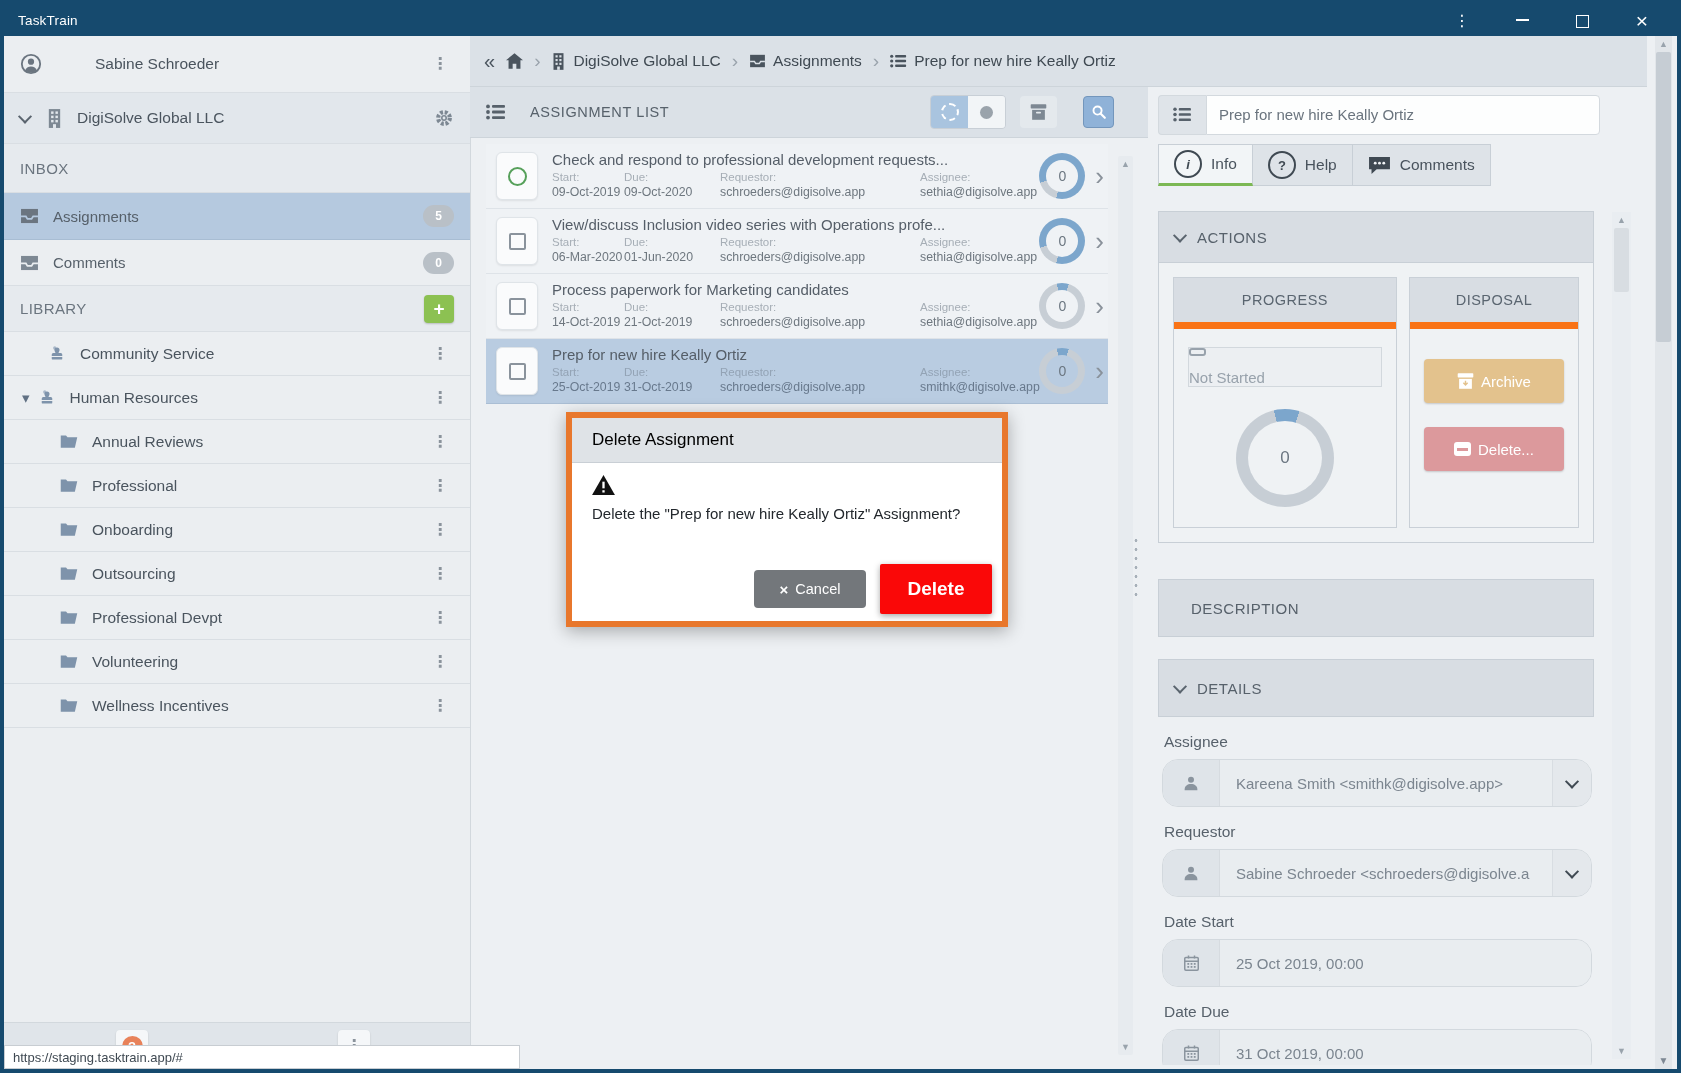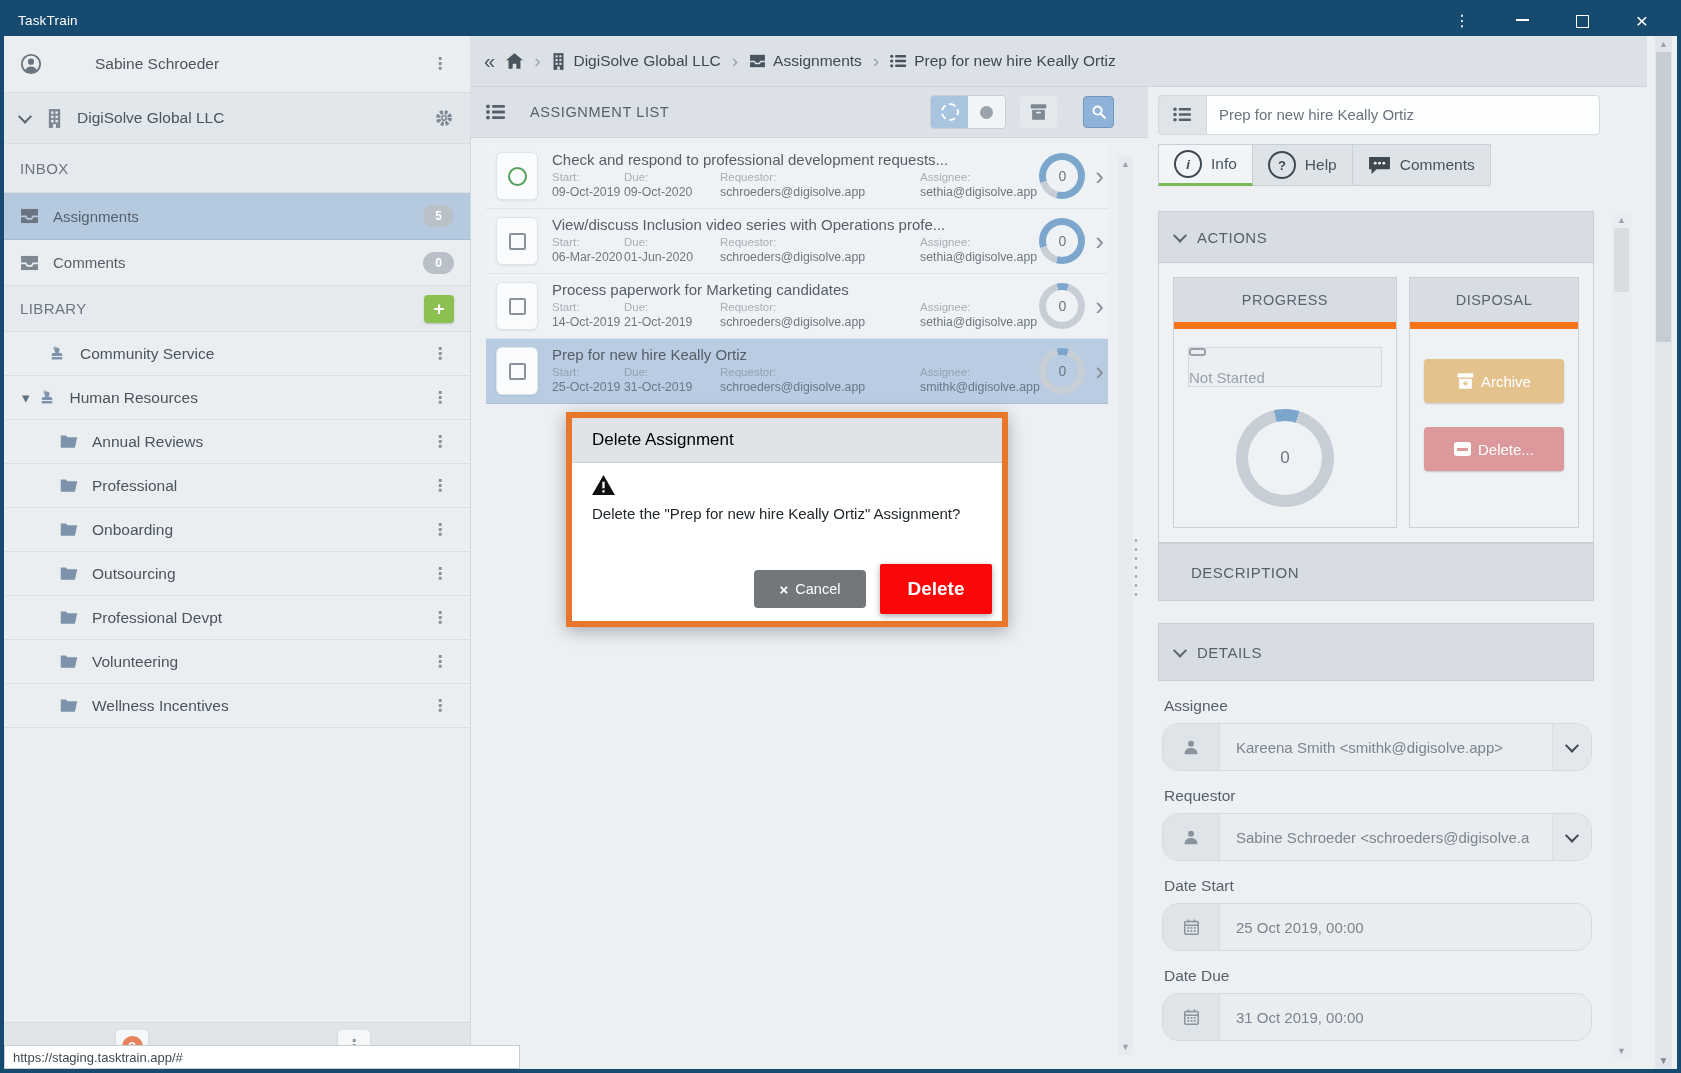--- a/index.html
+++ b/index.html
@@ -155,21 +155,21 @@
   .bigdonut.donut::after{inset:12px;}
   .bigdonut span{font-size:17px;}
   .disp-body{padding:30px 14px;display:flex;flex-direction:column;gap:24px;}
   .act-btn{height:44px;border-radius:4px;color:#fff;font-size:15px;display:flex;align-items:center;
            justify-content:center;gap:7px;box-shadow:0 1px 2px rgba(0,0,0,.18);}
   .act-btn.archive{background:#E3C28D;}
   .act-btn.dispose{background:#DC999C;}
   .minus-sq{width:17px;height:14px;background:#fff;border-radius:3px;position:relative;}
   .minus-sq::after{content:"";position:absolute;left:3px;right:3px;top:6px;height:2.5px;background:#DC999C;}
 
-  .desc-sec{padding-left:32px;}
+  .desc-sec{margin-top:36px;padding-left:32px;}
   .details-sec{margin-top:22px;}
   .field-label{margin:16px 4px 8px 6px;font-size:15.5px;color:#57616B;}
   .field{display:flex;height:46px;border:1px solid #D3D9DE;border-radius:16px;overflow:hidden;margin:0 2px 0 4px;}
   .f-icon{width:56px;background:#DFE4E9;display:flex;align-items:center;justify-content:center;
           border-right:1px solid #D6DBE0;flex:0 0 auto;}
   .f-val{flex:1;background:#E9EDF0;display:flex;align-items:center;padding-left:16px;color:#7B858F;
          font-size:15px;white-space:nowrap;overflow:hidden;min-width:0;}
   .f-dd{width:38px;background:#E4E8EC;display:flex;align-items:center;justify-content:center;
         border-left:1px solid #D8DDE2;flex:0 0 auto;}
 

